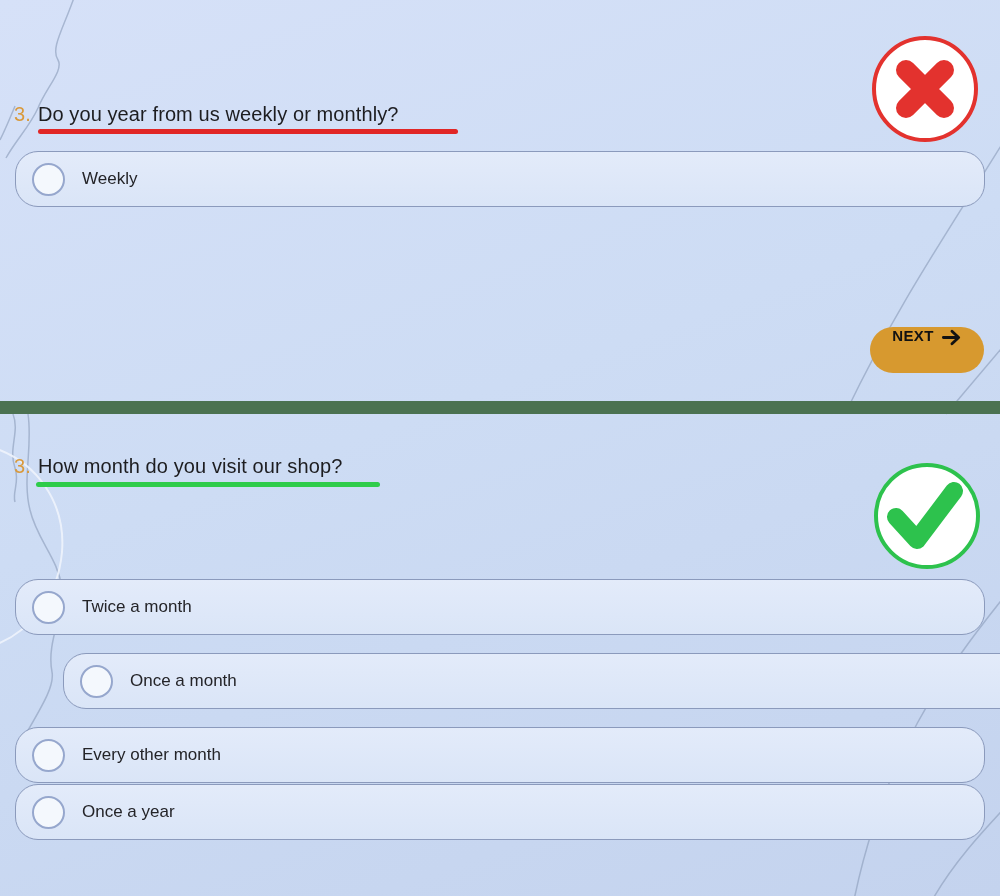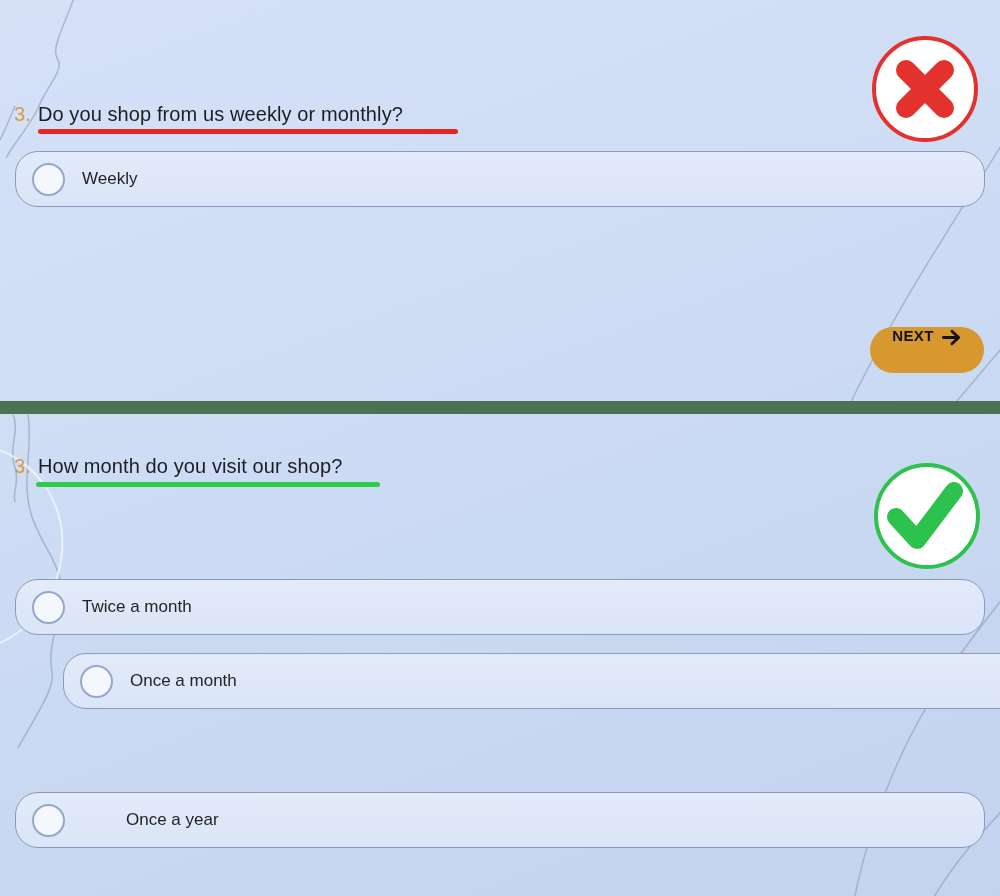--- a/index.html
+++ b/index.html
@@ -128,21 +128,21 @@
       <path d="M1008,592 C942,674 884,756 854,900"></path>
       <path d="M930,904 C952,864 982,832 1012,800"></path>
     </g>
     <path d="M-6,448 C36,462 66,502 62,552 C58,598 28,634 -8,646" stroke="#eef3fc" stroke-width="2" opacity="0.9" fill="none"></path>
   </svg>
 
   <div class="section" style="top:0;height:401px;">
 
     <div class="question" style="top:101px;">
       <span class="q-number">3.</span>
-      <span>Do you shop from us weekly or monthly?</span>
+      <span>Do you year from us weekly or monthly?</span>
     </div>
     <div class="underline bad" style="left:38px;top:129px;width:420px;"></div>
 
     <div class="option-row" style="top:151px;">
       <span class="radio"></span>
       <span class="option-label">Weekly</span>
     </div>
 
     <button class="next-btn">
       <span class="next-label">NEXT</span>
@@ -168,21 +168,25 @@
     <div class="underline good" style="left:36px;top:68px;width:344px;"></div>
 
     <div class="option-row" style="top:165px;">
       <span class="radio"></span>
       <span class="option-label">Twice a month</span>
     </div>
     <div class="option-row" style="top:239px;margin-left:48px;">
       <span class="radio"></span>
       <span class="option-label">Once a month</span>
     </div>
-    <div class="option-row" style="top:378px;gap:44px;">
+    <div class="option-row" style="top:313px;">
+      <span class="radio"></span>
+      <span class="option-label">Every other month</span>
+    </div>
+    <div class="option-row" style="top:370px;">
       <span class="radio"></span>
       <span class="option-label">Once a year</span>
     </div>
   </div>
 
   <svg class="badge badge-check" viewBox="0 0 110 110">
     <circle cx="55" cy="55" r="51" fill="#ffffff" stroke="#2dc24d" stroke-width="4"></circle>
     <path d="M24 56 L45 79 L82 30" stroke="#2dc24d" stroke-width="18" stroke-linecap="round" stroke-linejoin="round" fill="none"></path>
   </svg>
 

